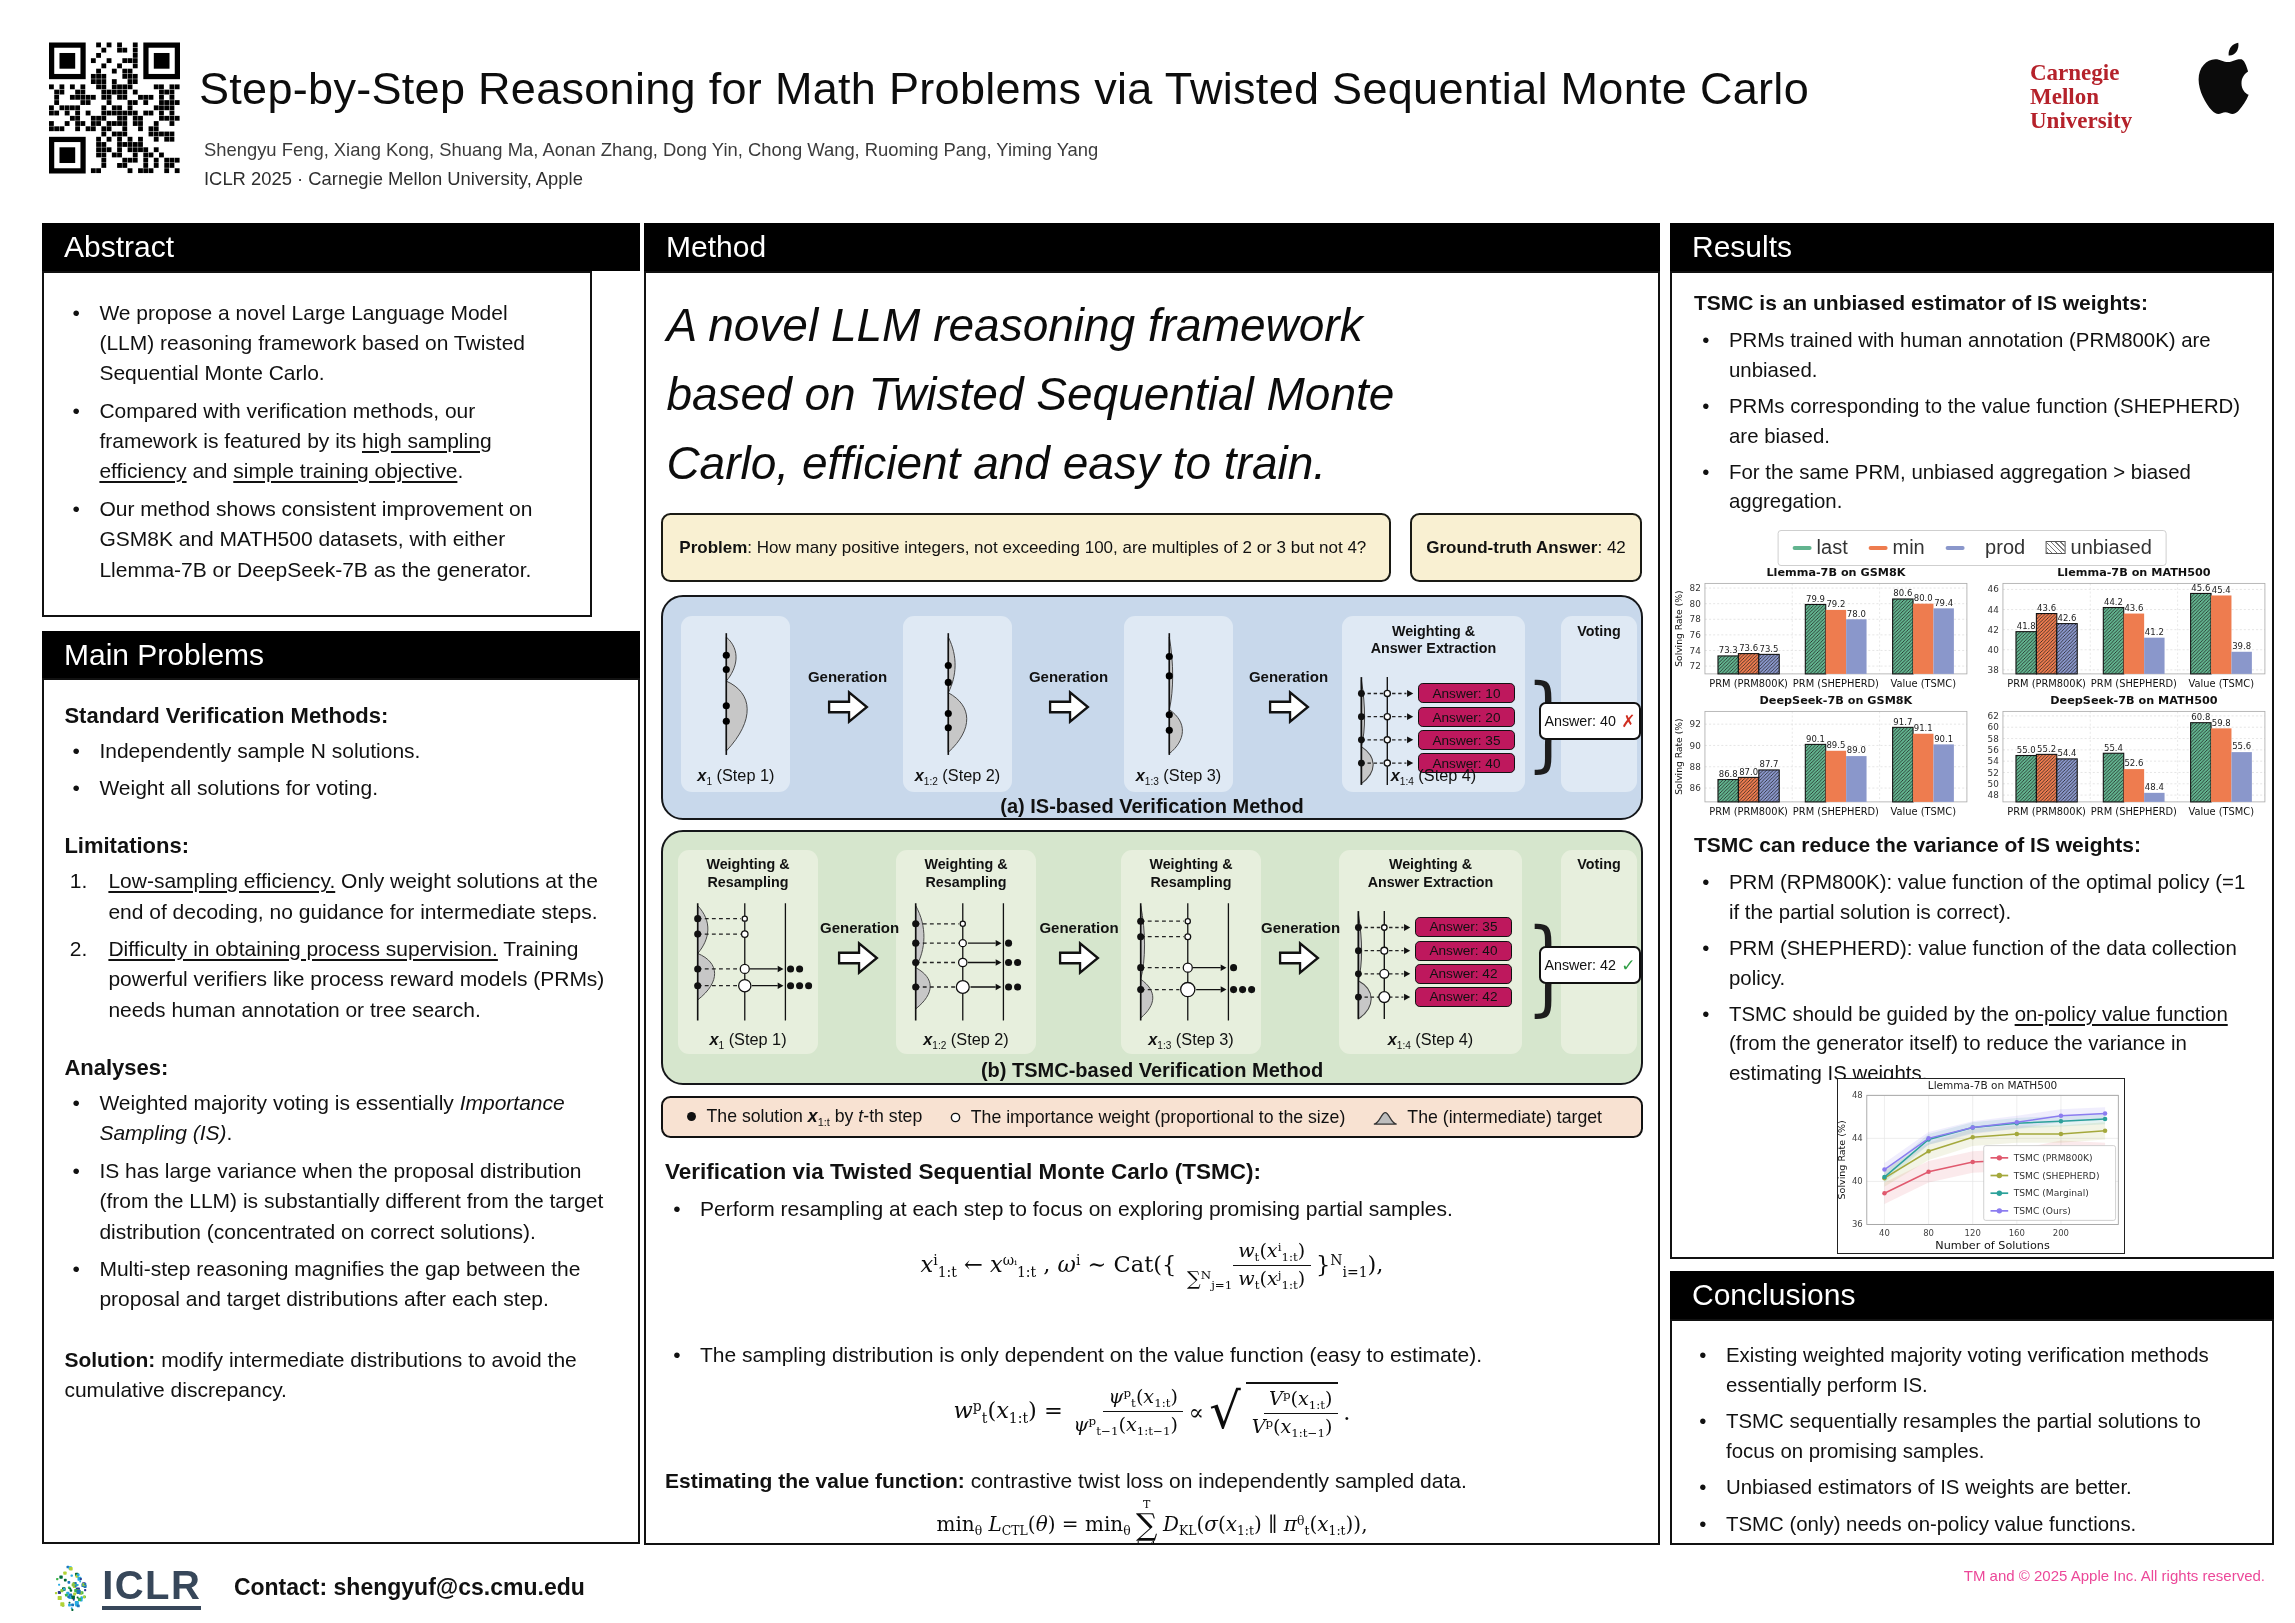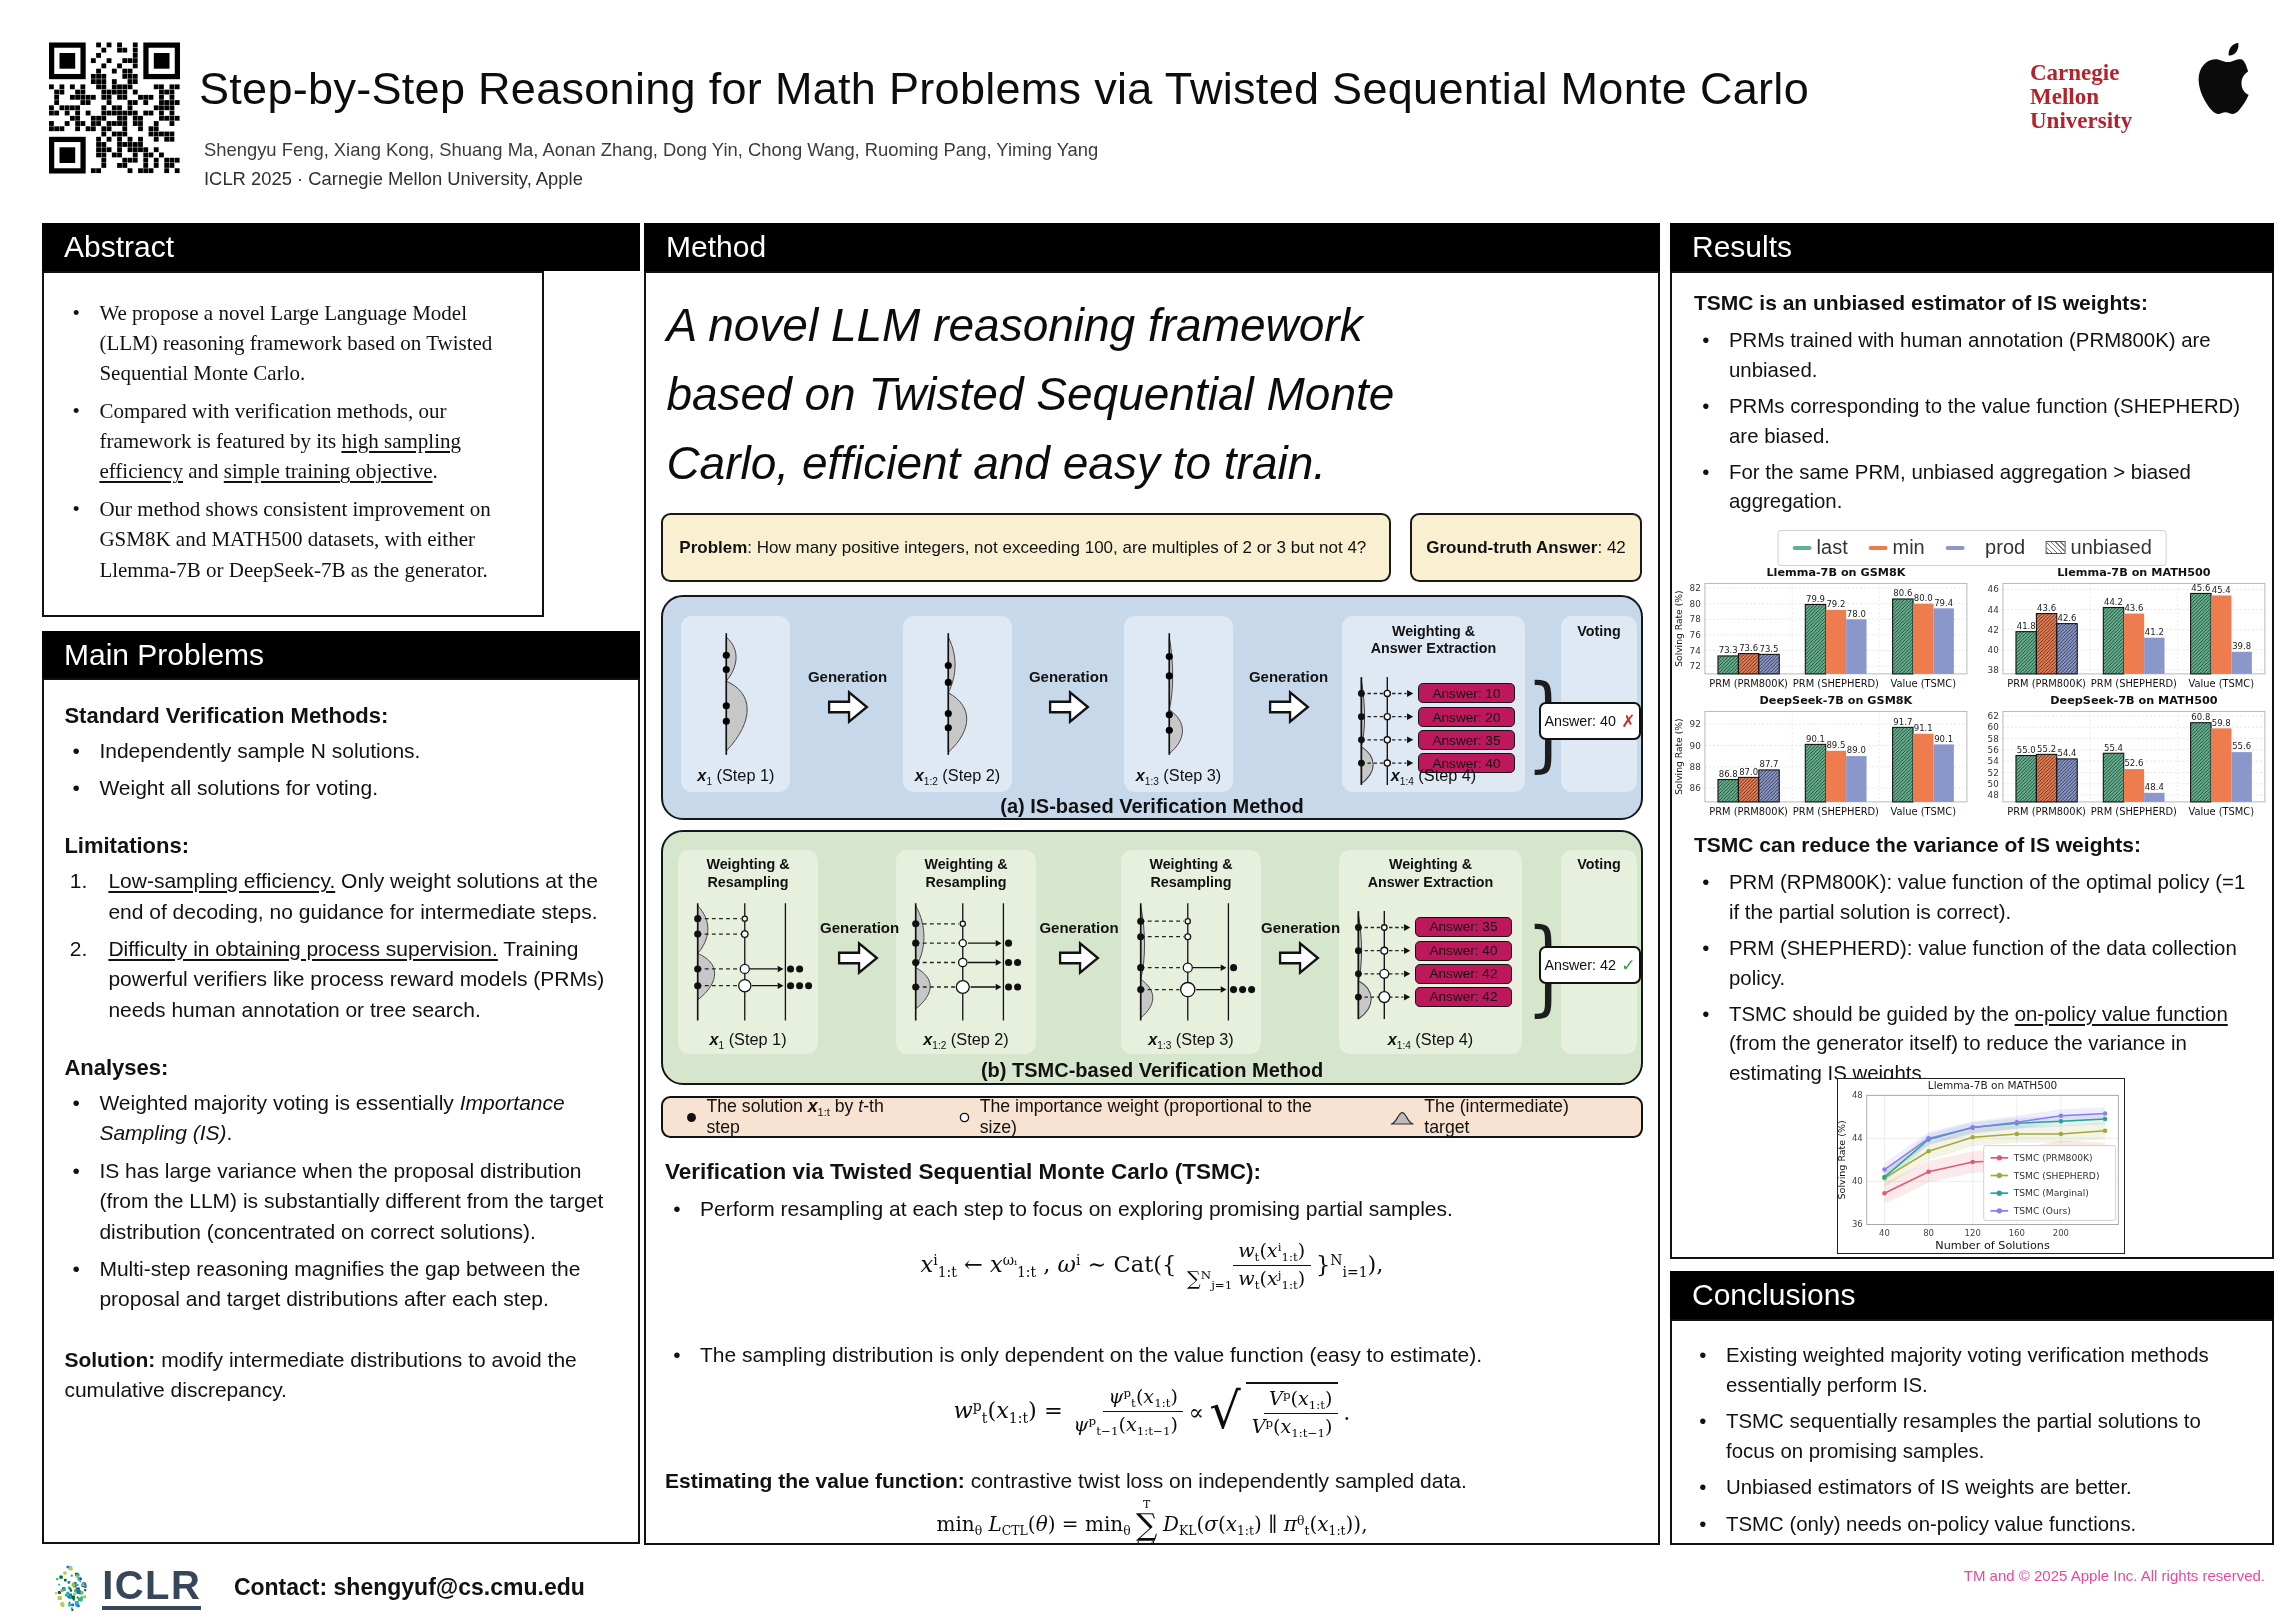--- a/index.html
+++ b/index.html
@@ -34,21 +34,21 @@
   .wh{position:absolute;top:6.8px;left:0;right:0;text-align:center;font-weight:bold;font-size:14.3px;line-height:1.2;}
   .steplabel{position:absolute;text-align:center;font-size:16.3px;}
   .genzone{position:absolute;text-align:center;}
   .genlabel{font-weight:bold;font-size:15px;margin-bottom:5.4px;}
   .pcap{position:absolute;left:0;right:0;text-align:center;font-weight:bold;font-size:20px;}
   .ansrow{position:absolute;left:76px;width:97px;height:20.4px;}
   .ansbox{display:flex;align-items:center;justify-content:center;width:100%;height:100%;background:#be185d;border:1.7px solid #111;border-radius:4.8px;font-size:13.6px;box-sizing:border-box;}
   .brace{position:absolute;font-family:"DejaVu Serif",serif;font-size:102px;font-weight:100;line-height:1;transform:scaleX(.7);color:#1d1d1d;}
   .votebox{position:absolute;width:102px;height:38px;background:#fff;border:2px solid #111;border-radius:6.8px;display:flex;align-items:center;justify-content:center;gap:5.4px;font-size:14.3px;box-sizing:border-box;}
   .vx{color:#cf2e21;font-size:17px;} .vc{color:#2f9e44;font-size:17px;}
-  .legendbar{position:absolute;background:#f8e2d2;border:2px solid #111;border-radius:9.5px;display:flex;align-items:center;gap:38px;padding:0 23px;font-size:17.7px;box-sizing:border-box;}
+  .legendbar{position:absolute;background:#f8e2d2;border:2px solid #111;border-radius:9.5px;display:flex;align-items:center;gap:28px;padding:0 23px;font-size:17.7px;box-sizing:border-box;}
   .lgitem{display:flex;align-items:center;gap:9.5px;}
   
   .eq{position:absolute;left:0;right:0;display:flex;justify-content:center;align-items:center;gap:5.4px;font-family:"DejaVu Serif",serif;font-size:22.5px;color:#0c0c0c;}
   .frac{display:inline-flex;flex-direction:column;align-items:flex-end;font-size:85%;line-height:1.25;}
   .frac>span{padding:0.7px 5.4px;}
   .num{border-bottom:1.7px solid #111;}
   .sqrt{font-size:220%;font-weight:200;line-height:.8;}
   .sqrtbar{border-top:2px solid #111;padding-top:2px;}
   .sum{display:inline-flex;flex-direction:column;align-items:center;line-height:1;}
   .sum .s{font-size:150%;} .sum .t,.sum .b{font-size:55%;}
@@ -314,21 +314,21 @@
   <div class="abs" style="left:2197px;top:42px;">
     <svg viewBox="0 0 100 118" width="64" height="76" fill="#0b0b0b">
       <path d="M64.5,0.8 C56.6,1.9 48.3,8.9 49.4,20.6 C58.9,21.6 66.4,12 64.5,0.8 Z"></path>
       <path d="M68.1,26.6 c-9.3,0 -13.3,4.4 -19.8,4.4 c-6.7,0 -11.8,-4.4 -19.9,-4.4 C14.9,26.6 2.5,39.6 2.5,58.1 c0,17.6 10.5,37.5 20.9,48.5 c4.5,4.8 9.3,6.8 14.6,4.5 c5,-2.2 7.7,-2.2 12.6,0 c5.4,2.4 10.2,0.4 14.7,-4.5 c5.9,-6.3 11.7,-15.1 15.4,-24.4 c-5.4,-2.4 -11.2,-8.5 -11.2,-18.2 c0,-8.7 4.7,-14.7 10.3,-18.3 C75.4,30.1 71.7,26.6 68.1,26.6 Z"></path>
     </svg>
   </div>
 
   <div class="band" style="left:42px;top:223px;width:598px;height:48px;">
       <span>Abstract</span>
     </div>
-  <div class="colbox" style="left:42px;top:271px;width:502px;height:346px;font-family:Liberation Serif, serif;">
+  <div class="colbox" style="left:42px;top:271px;width:550px;height:346px;">
     <ul class="blt" style="margin:24.5px 23px 0 20.4px;">
       <li>We propose a novel Large Language Model (LLM) reasoning framework based on Twisted Sequential Monte Carlo.</li>
       <li>Compared with verification methods, our framework is featured by its <span class="rt-u">high sampling efficiency</span> and <span class="rt-u">simple training objective</span>.</li>
       <li>Our method shows consistent improvement on GSM8K and MATH500 datasets, with either Llemma-7B or DeepSeek-7B as the generator.</li>
     </ul>
   </div>
 
   <div class="band" style="left:42px;top:631px;width:598px;height:48px;">
       <span>Main Problems</span>
     </div>

